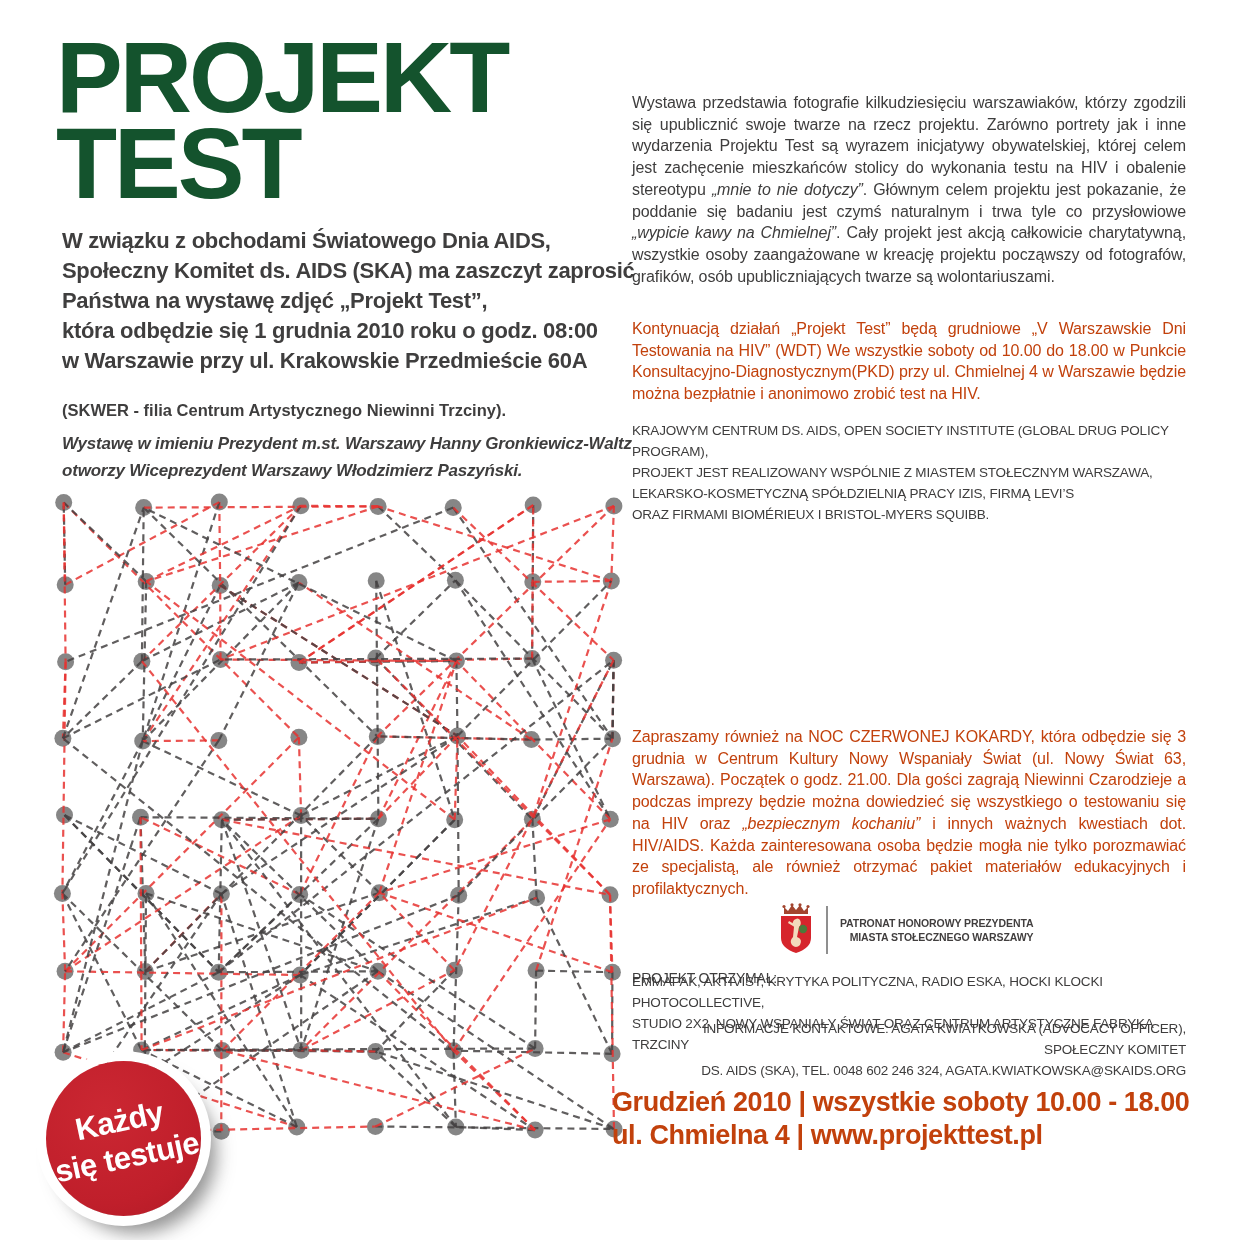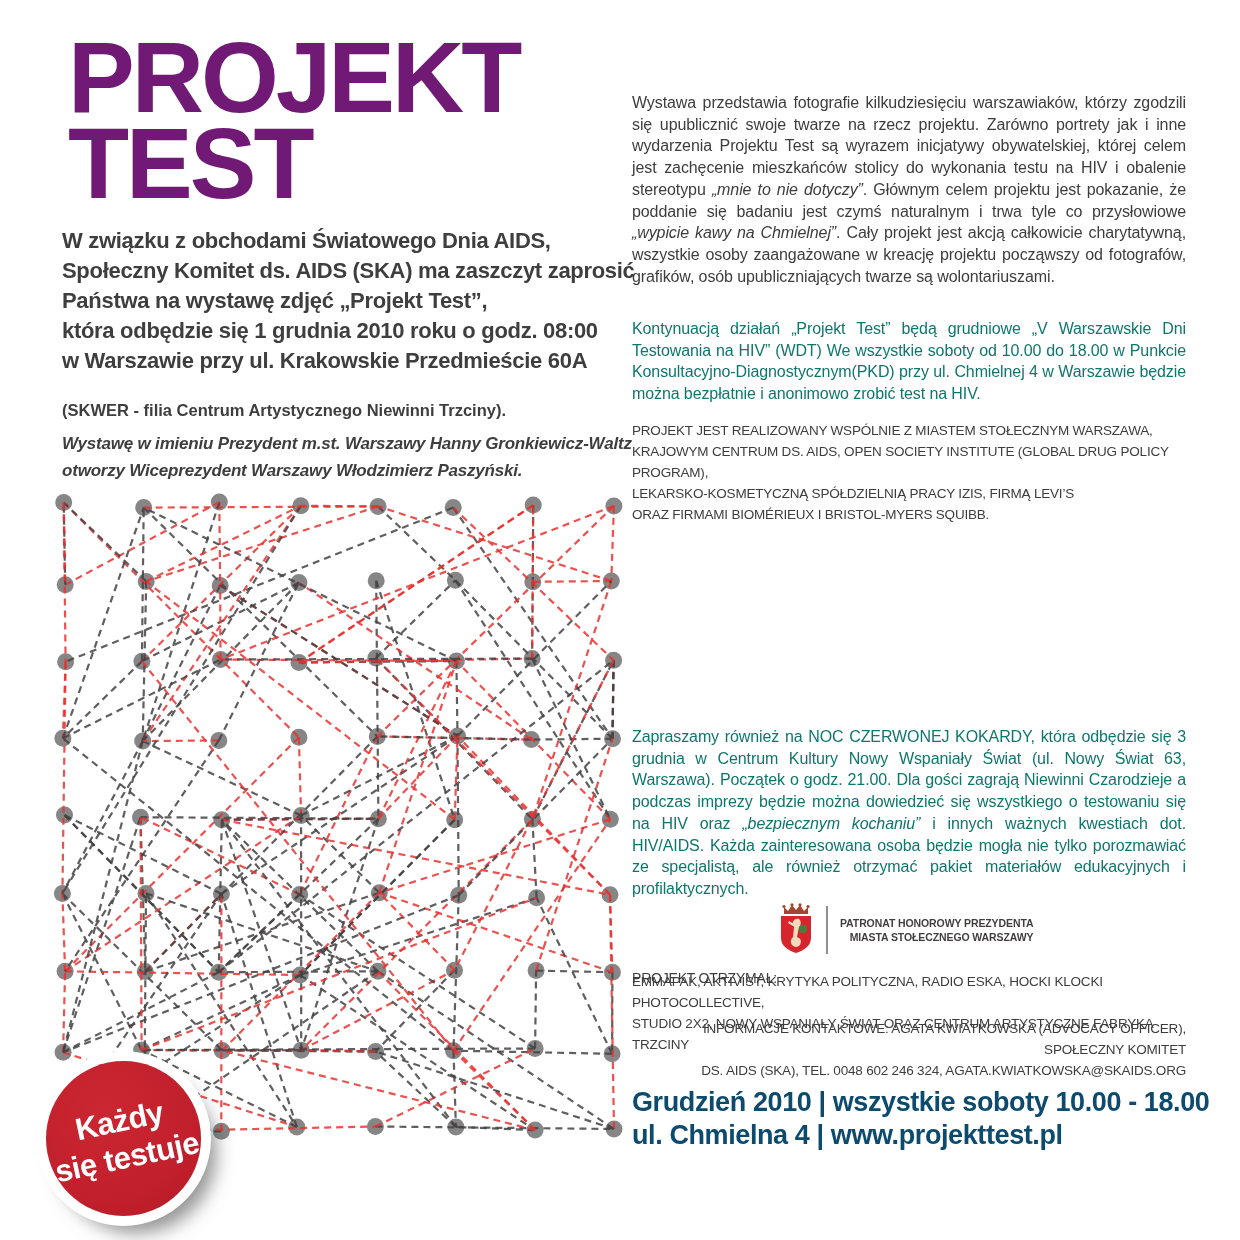--- a/index.html
+++ b/index.html
@@ -1,49 +1,49 @@
 <!DOCTYPE html>
 <html lang="pl"><head>
 <meta charset="utf-8">
 <style>
   html,body{margin:0;padding:0;background:#fff;}
   .page{
     position:relative;width:1240px;height:1240px;background:#ffffff;overflow:hidden;
     font-family:"Liberation Sans","DejaVu Sans",sans-serif;
   }
   
-  .title{position:absolute;left:68px;top:34px;color:#701a75;font-weight:700;
+  .title{position:absolute;left:56px;top:34px;color:#14532d;font-weight:700;
          font-size:100px;line-height:86px;letter-spacing:-3px;}
   
   .invite{position:absolute;left:62px;top:226px;width:575px;color:#3f3e3e;
           font-weight:700;font-size:22px;line-height:30px;letter-spacing:-0.3px;}
   .invite-note{position:absolute;left:62px;top:398px;width:575px;color:#3f3e3e;
           font-weight:700;font-size:16.5px;line-height:24px;}
   .opening{position:absolute;left:62px;top:430px;width:575px;color:#3f3e3e;
           font-style:italic;font-weight:700;font-size:17px;line-height:27px;letter-spacing:-0.2px;}
   
   .rc{position:absolute;left:632px;width:554px;}
   .para{font-size:16px;line-height:21.7px;text-align:justify;color:#3e3d3d;
         letter-spacing:-0.1px;hyphens:auto;}
-  .para.red{color:#0f766e;}
+  .para.red{color:#c2410c;}
   .caps{font-size:13.5px;line-height:21px;color:#3e3d3d;letter-spacing:-0.2px;}
   .para-about{top:92px;}
   .para-wdt{top:318px;}
   .partners-main{top:420px;}
   .para-night{top:726px;}
   .partners-campaign{top:971px;}
   .contact{top:1018px;text-align:right;}
   
   .patron-label{position:absolute;left:632px;top:970px;font-size:14px;color:#3e3d3d;letter-spacing:-0.2px;}
   .crest{position:absolute;left:774px;top:903px;width:44px;height:52px;}
   .patron-divider{position:absolute;left:826px;top:906px;width:2px;height:48px;background:#8f8f8f;}
   .patron-lines{position:absolute;left:840px;top:916px;font-size:10.5px;font-weight:700;
                 line-height:14px;color:#413e3e;letter-spacing:-0.1px;text-align:right;}
   
-  .footer{position:absolute;left:632px;top:1086px;color:#0c4a6e;font-weight:700;
+  .footer{position:absolute;left:612px;top:1086px;color:#c2410c;font-weight:700;
           font-size:27px;line-height:33px;letter-spacing:-0.4px;}
   
   .network-svg{position:absolute;left:0;top:0;pointer-events:none;}
   
   .badge{position:absolute;left:46px;top:1061px;width:155px;height:155px;border-radius:50%;
          background:radial-gradient(circle at 38% 32%, #cb2732 0%, #c01f2b 65%, #b01a26 100%);
          box-shadow:0 0 0 10px #ffffff, 13px 15px 18px 2px rgba(60,60,60,0.55);
          display:flex;align-items:center;justify-content:center;z-index:5;}
   .badge-inner{transform:rotate(-12deg);color:#ffffff;font-weight:700;font-size:31px;
                line-height:37px;text-align:center;letter-spacing:-0.5px;}
@@ -320,22 +320,22 @@
       <line x1="141.6" y1="1050.0" x2="536.6" y2="897.8" stroke="#e73331" stroke-width="2.2" stroke-dasharray="7 5" opacity="0.85"></line>
       <line x1="299.0" y1="662.5" x2="533.2" y2="505.1" stroke="#e73331" stroke-width="2.2" stroke-dasharray="7 5" opacity="0.85"></line>
       <line x1="610.0" y1="894.8" x2="375.8" y2="658.1" stroke="#e73331" stroke-width="2.2" stroke-dasharray="7 5" opacity="0.85"></line>
     </svg>
 
   <div class="rc para para-about" style="position:absolute;"><span>Wystawa przedstawia fotografie kilkudziesięciu warszawiaków, którzy zgodzili się upublicznić swoje twarze na rzecz projektu. Zarówno portrety jak i inne wydarzenia Projektu Test są wyrazem inicjatywy obywatelskiej, której celem jest zachęcenie mieszkańców stolicy do wykonania testu na HIV i obalenie stereotypu </span><span style="font-style: italic;">„mnie to nie dotyczy”</span><span>. Głównym celem projektu jest pokazanie, że poddanie się badaniu jest czymś naturalnym i trwa tyle co przysłowiowe </span><span style="font-style: italic;">„wypicie kawy na Chmielnej”</span><span>. Cały projekt jest akcją całkowicie charytatywną, wszystkie osoby zaangażowane w kreację projektu począwszy od fotografów, grafików, osób upubliczniających twarze są wolontariuszami.</span></div>
 
   <div class="rc para red para-wdt" style="position:absolute;">Kontynuacją działań „Projekt Test” będą grudniowe „V Warszawskie Dni Testowania na HIV” (WDT) We wszystkie soboty od 10.00 do 18.00 w Punkcie Konsultacyjno-Diagnostycznym(PKD) przy ul. Chmielnej 4 w Warszawie będzie można bezpłatnie i anonimowo zrobić test na HIV.</div>
 
   <div class="rc caps partners-main" style="position:absolute;">
+      <div>KRAJOWYM CENTRUM DS. AIDS, OPEN SOCIETY INSTITUTE (GLOBAL DRUG POLICY PROGRAM),</div>
       <div>PROJEKT JEST REALIZOWANY WSPÓLNIE Z MIASTEM STOŁECZNYM WARSZAWA,</div>
-      <div>KRAJOWYM CENTRUM DS. AIDS, OPEN SOCIETY INSTITUTE (GLOBAL DRUG POLICY PROGRAM),</div>
       <div>LEKARSKO-KOSMETYCZNĄ SPÓŁDZIELNIĄ PRACY IZIS, FIRMĄ LEVI’S</div>
       <div>ORAZ FIRMAMI BIOMÉRIEUX I BRISTOL-MYERS SQUIBB.</div>
     </div>
 
   <div class="rc para red para-night" style="position:absolute;"><span>Zapraszamy również na NOC CZERWONEJ KOKARDY, która odbędzie się 3 grudnia w Centrum Kultury Nowy Wspaniały Świat (ul. Nowy Świat 63, Warszawa). Początek o godz. 21.00. Dla gości zagrają Niewinni Czarodzieje a podczas imprezy będzie można dowiedzieć się wszystkiego o testowaniu się na HIV oraz </span><span style="font-style: italic;">„bezpiecznym kochaniu”</span><span> i innych ważnych kwestiach dot. HIV/AIDS. Każda zainteresowana osoba będzie mogła nie tylko porozmawiać ze specjalistą, ale również otrzymać pakiet materiałów edukacyjnych i profilaktycznych.</span></div>
 
   <div class="patron-label">PROJEKT OTRZYMAŁ:</div>
   <svg class="crest" viewBox="0 0 44 52">
     <path d="M10 11 L10 4 L14 8 L18 2 L22 7 L26 2 L30 8 L34 4 L34 11 Z" fill="#a3452f"></path>
     <circle cx="10" cy="3.5" r="1.6" fill="#a3452f"></circle>

